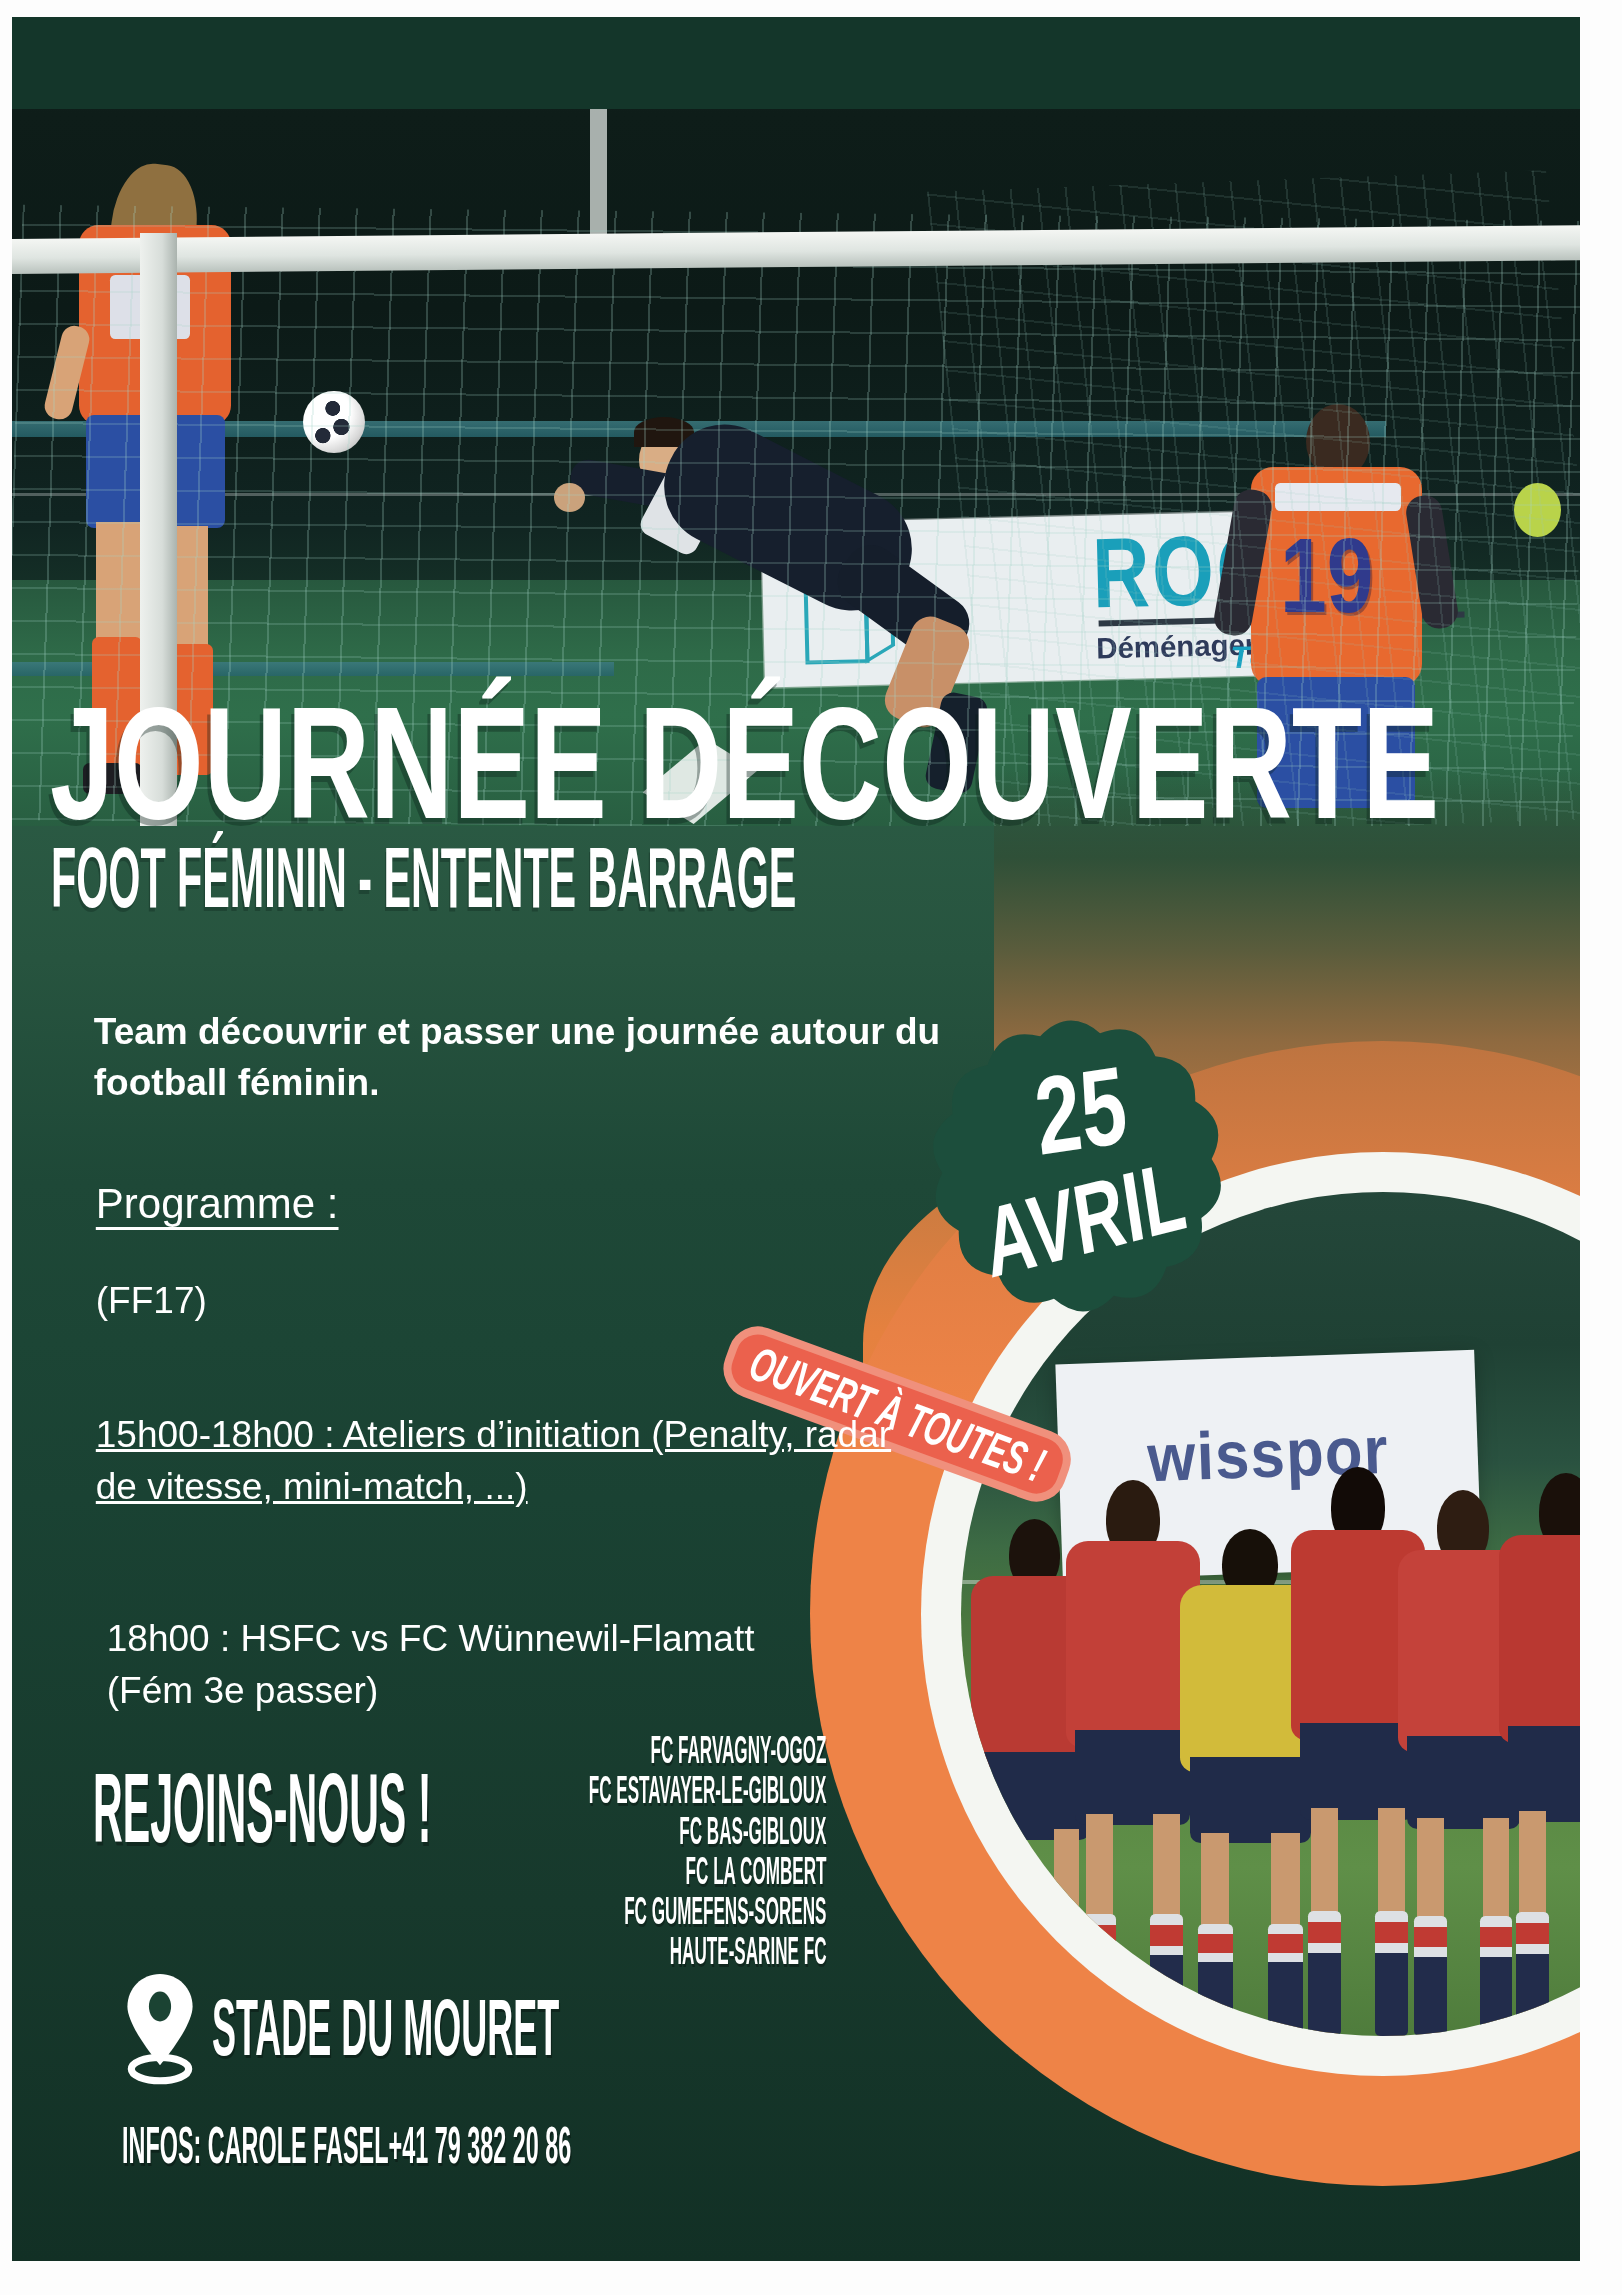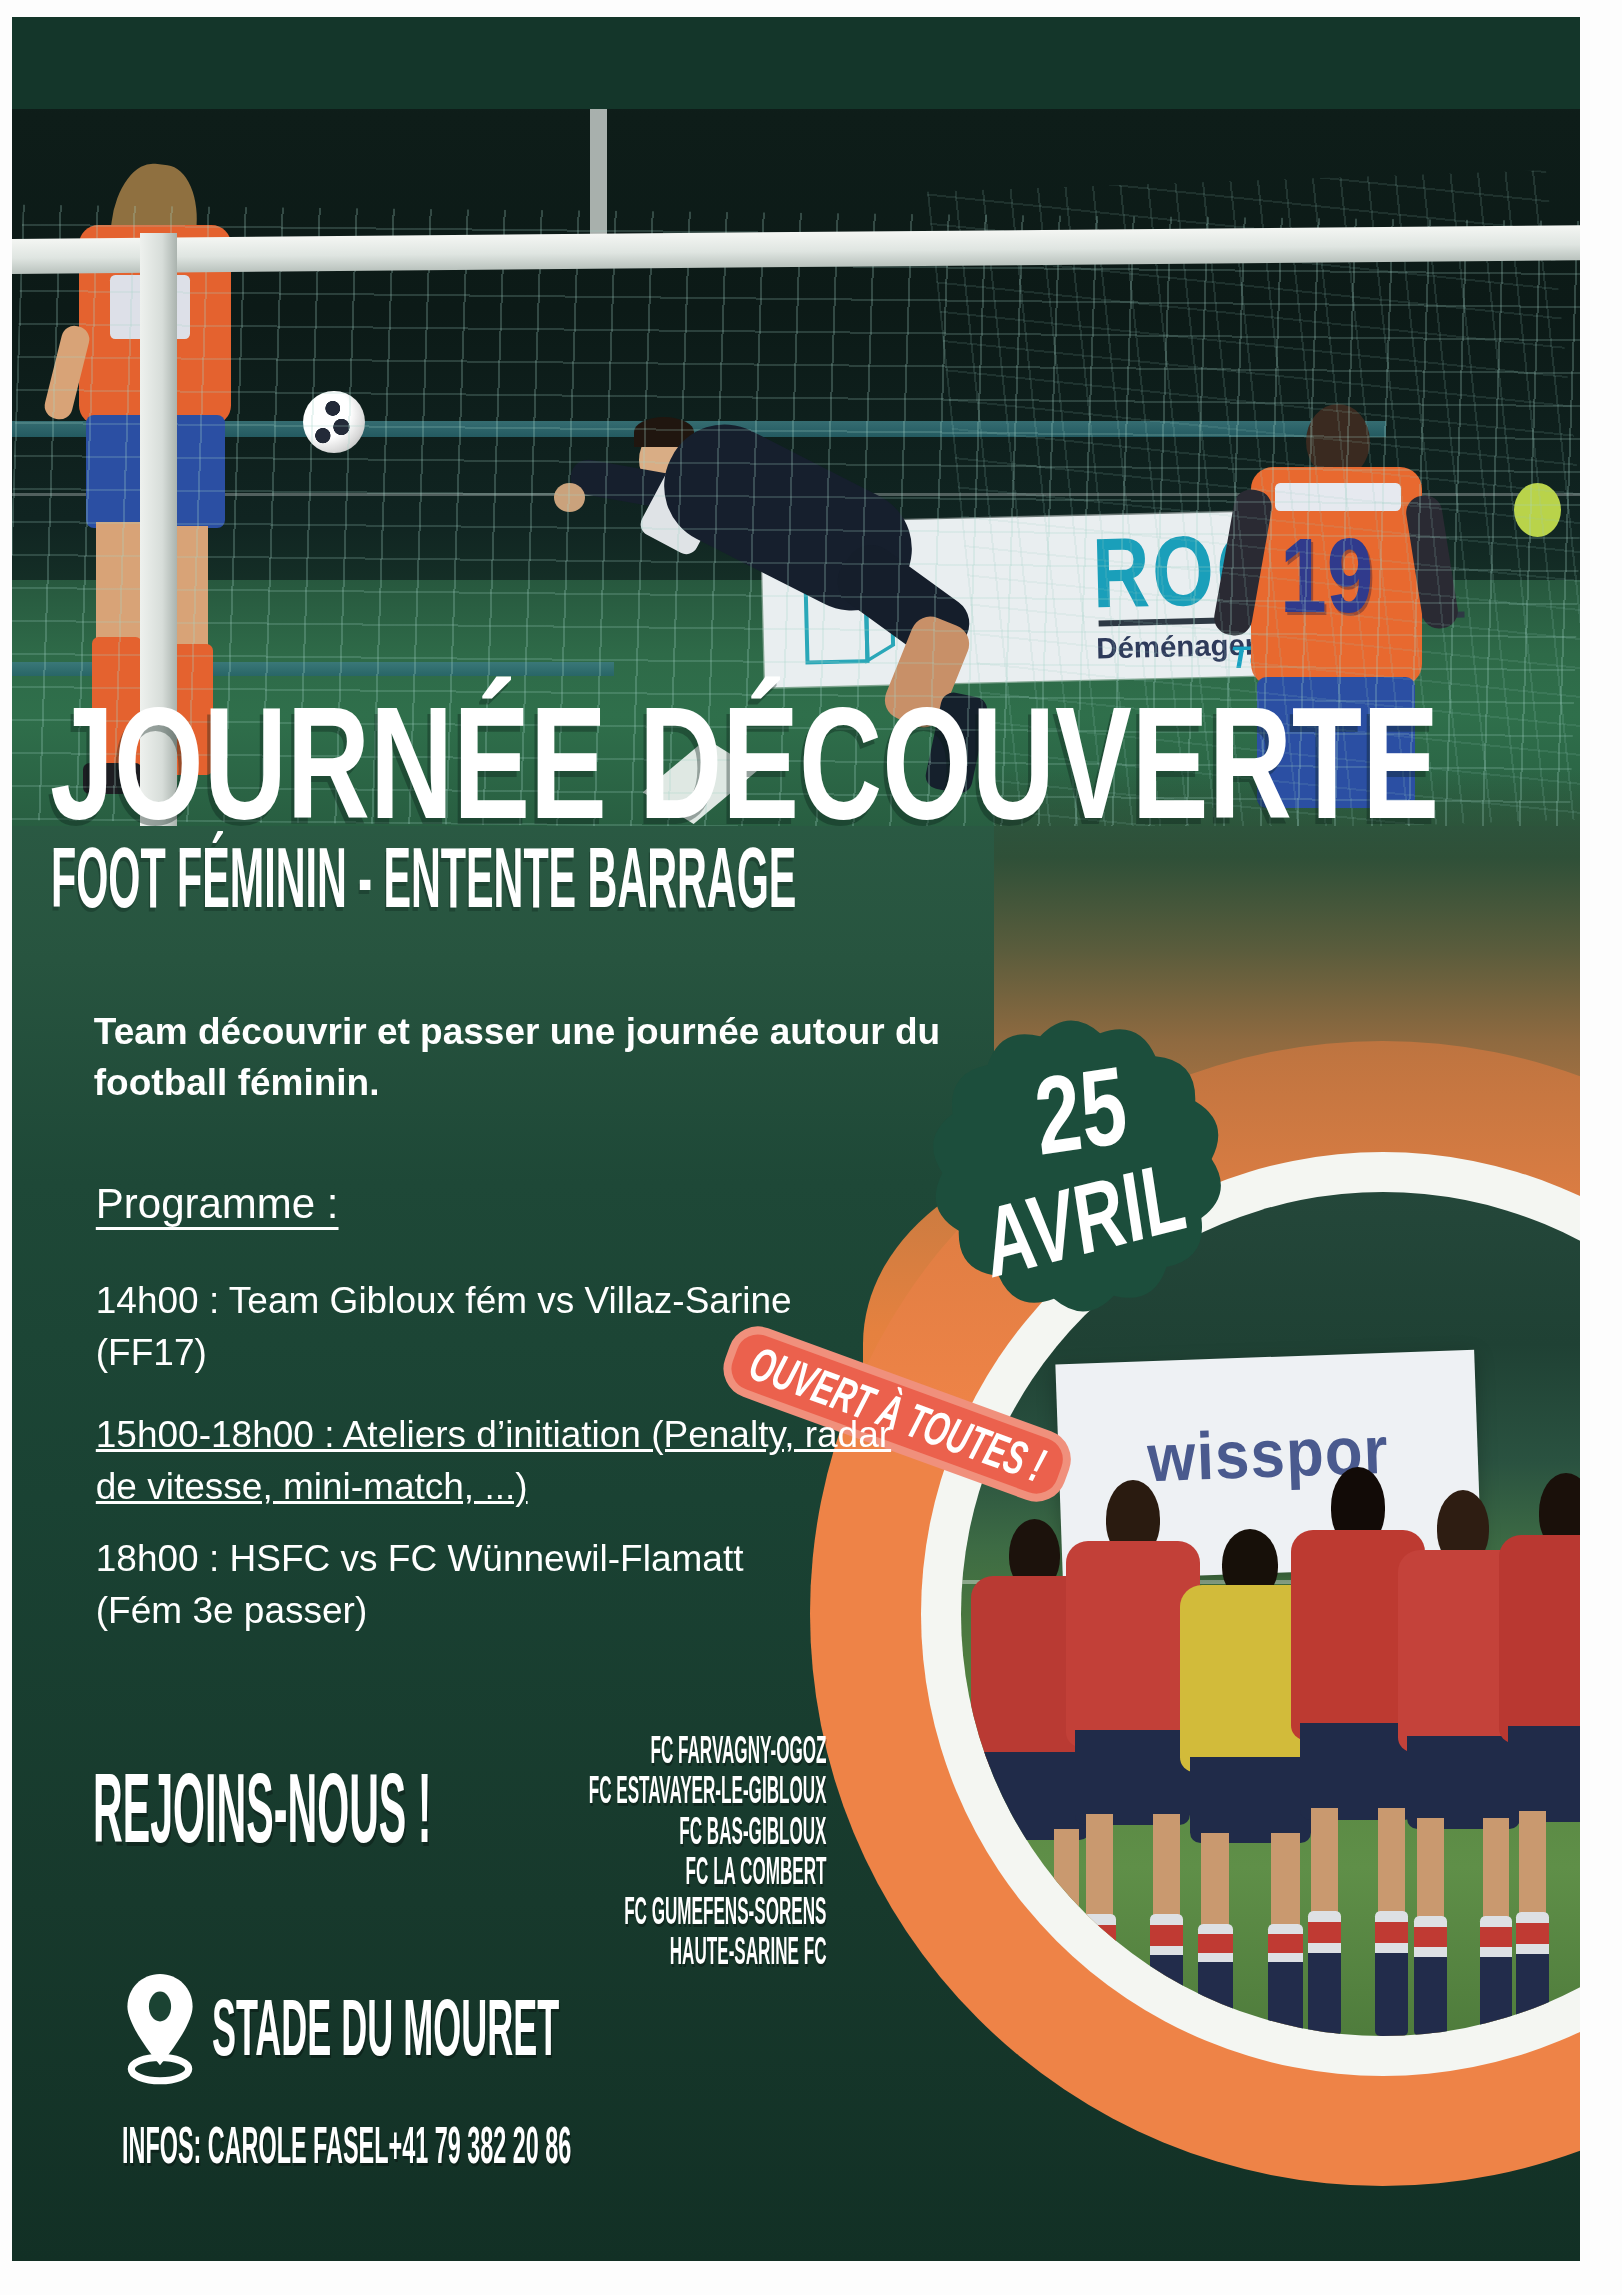--- a/index.html
+++ b/index.html
@@ -272,28 +272,27 @@
     <div class="open-badge">
       <span class="open-text">OUVERT À TOUTES !</span>
     </div>
 
     <div class="title">JOURNÉE DÉCOUVERTE</div>
     <div class="subtitle">FOOT FÉMININ - ENTENTE BARRAGE</div>
     <div class="intro">Team découvrir et passer une journée autour du football féminin.</div>
     <div class="prog-head">Programme :</div>
 
     <div class="prog-line" style="top:1258px;">
-      <span>14h00 : Team Gibloux fém vs Villaz-Sarine</span>
       <span class="prog-note">(FF17)</span>
     </div>
     <div class="prog-line" style="top:1392px;text-decoration:underline;">
       <span>15h00-18h00 : Ateliers d’initiation (Penalty, radar de vitesse, mini-match, ...)</span>
       <span class="prog-note"></span>
     </div>
-    <div class="prog-line" style="top:1516px;">
+    <div class="prog-line" style="top:1596px;margin-left:11px;">
       <span>18h00 : HSFC vs FC Wünnewil-Flamatt</span>
       <span class="prog-note">(Fém 3e passer)</span>
     </div>
 
     <div class="join">REJOINS-NOUS !</div>
 
     <div class="clubs">
       <div>FC FARVAGNY-OGOZ</div>
       <div>FC ESTAVAYER-LE-GIBLOUX</div>
       <div>FC BAS-GIBLOUX</div>

